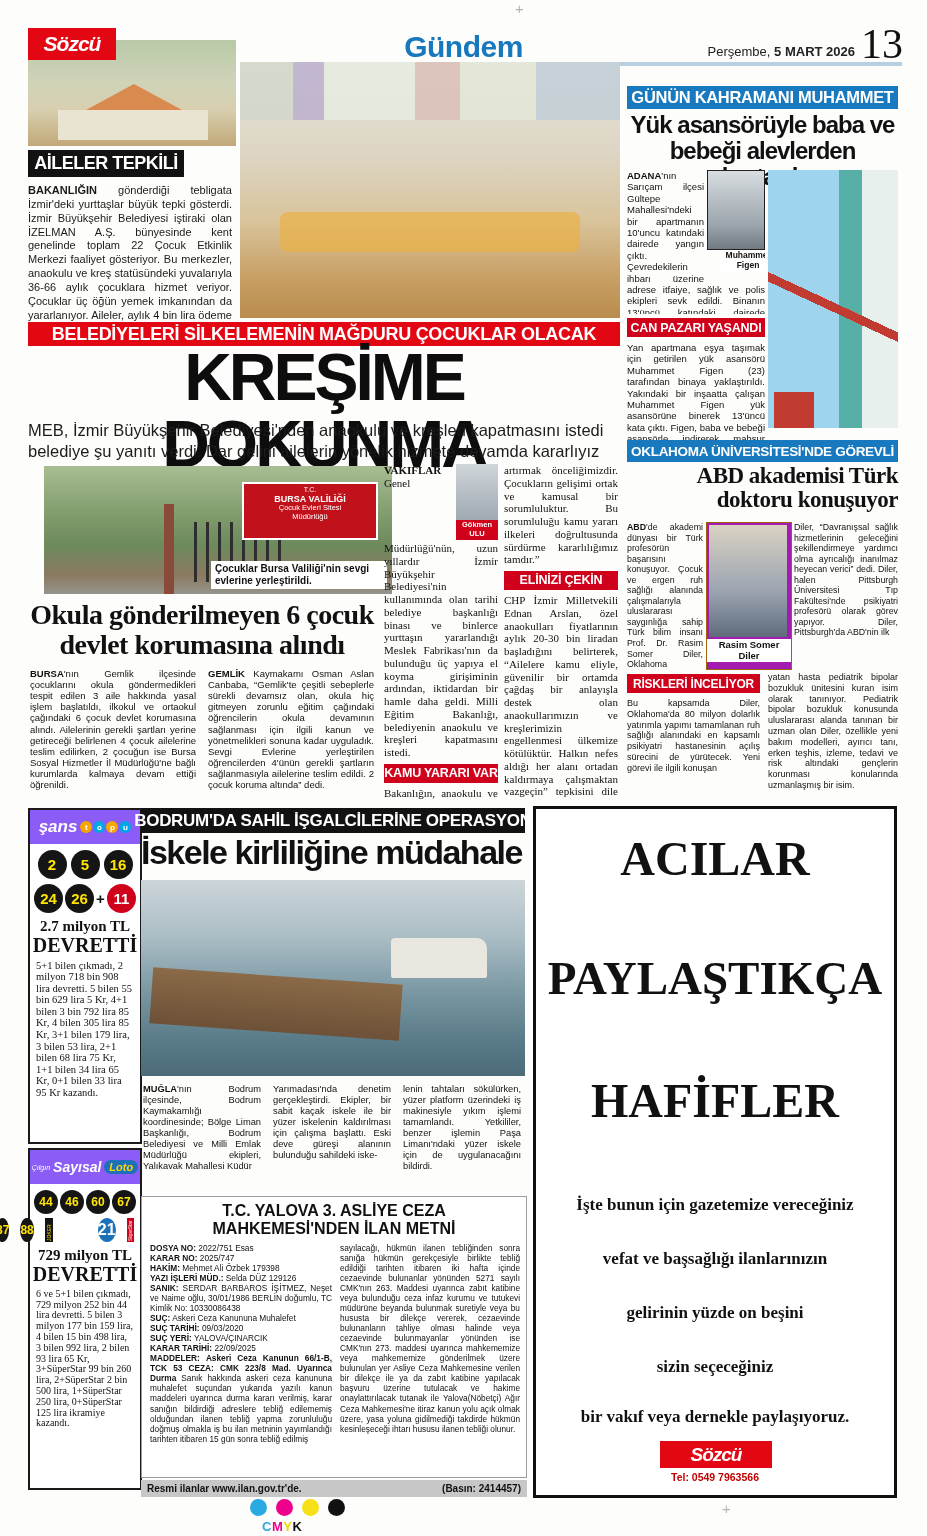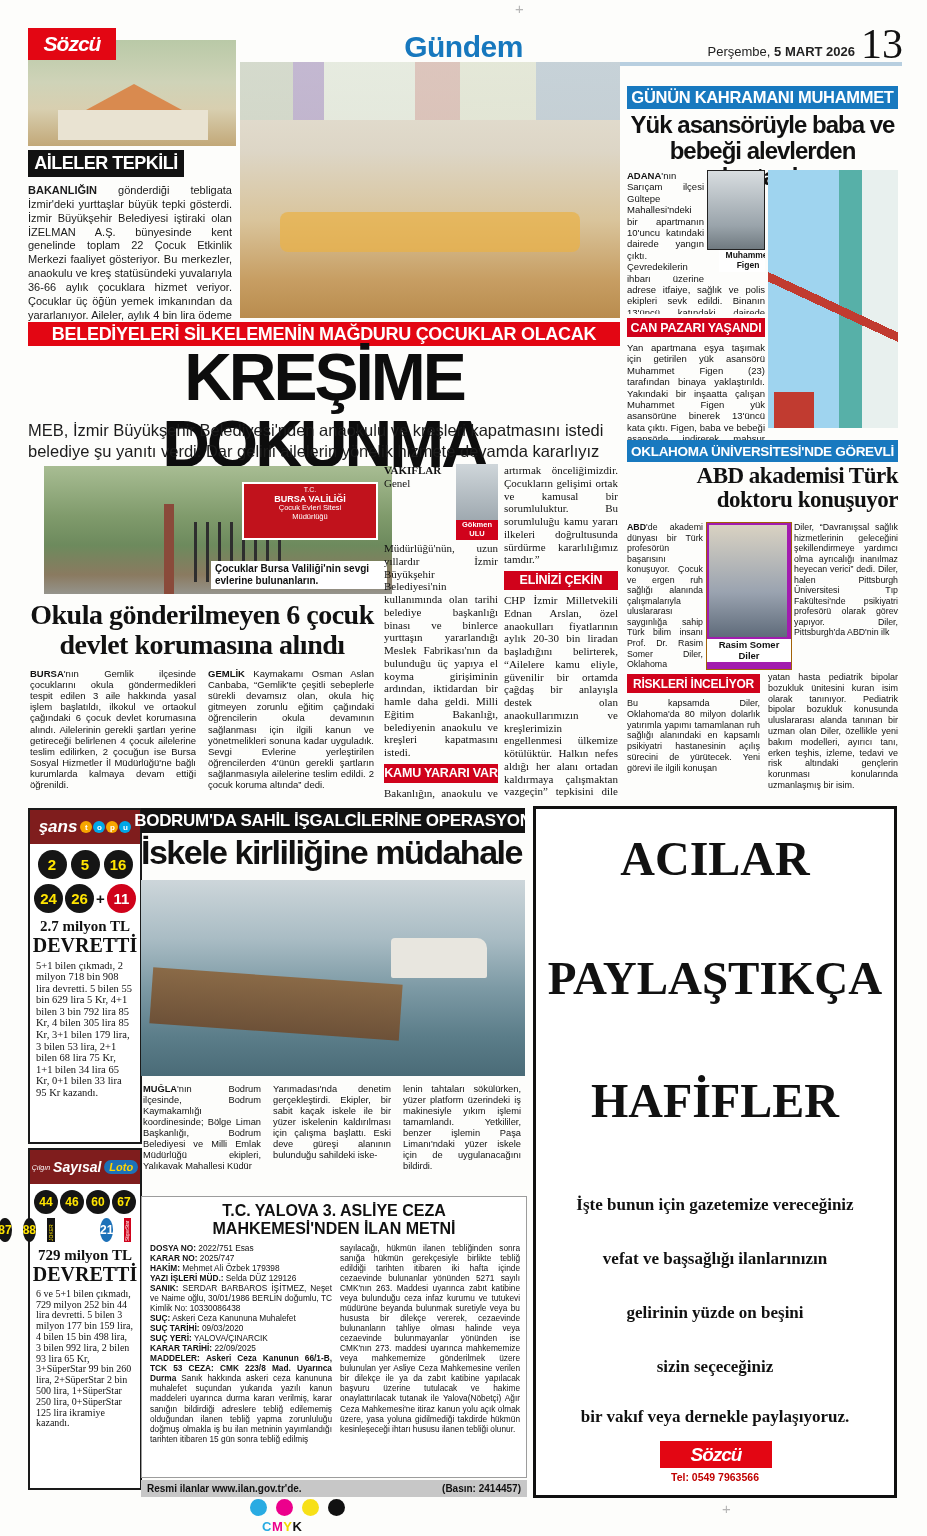--- a/index.html
+++ b/index.html
@@ -17,21 +17,21 @@
   .blue-bg{background:#1879bf;}
   .black-bg{background:#121212;}
   .photo{overflow:hidden;position:absolute;}
   .cap{background:#fff;font-weight:bold;text-align:center;color:#111;}
   .circle{border-radius:50%;display:flex;align-items:center;justify-content:center;font-weight:bold;
           font-family:"Liberation Sans",sans-serif;}
   .num-black{background:#151515;color:#ffe400;}
   .num-red{background:#d0021b;color:#fff;}
   .num-blue{background:#1d71b8;color:#fff;}
   .lotto-box{position:absolute;background:#fff;border:2px solid #1a1a1a;}
-  .lotto-head{background:#7f1d1d;display:flex;align-items:center;justify-content:center;gap:3px;}
+  .lotto-head{background:#8b5cf6;display:flex;align-items:center;justify-content:center;gap:3px;}
   .lotto-title{font-family:"Liberation Serif",serif;font-weight:bold;text-align:center;line-height:1.05;}
   .subhead{background:#d0021b;color:#fff;font-weight:bold;display:flex;align-items:center;justify-content:center;
            font-size:12.5px;letter-spacing:-0.2px;white-space:nowrap;}
   .smallcol{font-size:9.5px;line-height:1.2;text-align:justify;overflow:hidden;}
   .regmark{color:#b5b5b5;font-size:15px;}
   .vert{writing-mode:vertical-rl;transform:rotate(180deg);}
 </style>
 </head>
 <body>
 
@@ -74,21 +74,21 @@
 
   <div class="photo" style="left:36px;top:466px;width:348px;height:128px;background:linear-gradient(180deg,#a8bd93 0%,#7f9a6b 40%,#6d8a5d 62%,#8a7a60 85%,#95948c 100%);margin-left:8px;">
     <div class="abs" style="left:120px;top:38px;width:10px;height:90px;background:#8a4a3a;"></div>
     <div class="abs" style="left:150px;top:56px;width:96px;height:60px;background:repeating-linear-gradient(90deg,#2e2e2e 0 3px,transparent 3px 12px);"></div>
     <div class="abs" style="left:198px;top:16px;width:132px;height:52px;background:#c1121c;border:2px solid #fff;color:#fff;text-align:center;line-height:1.15;padding-top:2px;">
       <div style="font-size:7px;">T.C.</div>
       <div class="b" style="font-size:9px;">BURSA VALİLİĞİ</div>
       <div style="font-size:7.5px;">Çocuk Evleri Sitesi</div>
       <div style="font-size:7.5px;">Müdürlüğü</div>
     </div>
-    <div class="abs cap" style="right:5px;bottom:5px;width:168px;font-size:10px;line-height:1.2;padding:2px 4px;text-align:left;">Çocuklar Bursa Valiliği'nin sevgi evlerine bulunanların.</div>
+    <div class="abs cap" style="right:5px;bottom:5px;width:168px;font-size:10px;line-height:1.2;padding:2px 4px;text-align:left;">Çocuklar Bursa Valiliği'nin sevgi evlerine yerleştirildi.</div>
   </div>
   <div class="abs serif b" style="left:28px;top:600px;width:348px;font-size:28px;line-height:1.06;text-align:center;letter-spacing:-0.5px;">Okula gönderilmeyen 6 çocuk devlet korumasına alındı</div>
   <div class="abs just ov" style="left:30px;top:668px;width:166px;height:132px;font-size:9.5px;line-height:1.17;">
     <b>BURSA</b><span>'nın Gemlik ilçesinde çocuklarını okula göndermedikleri tespit edilen 3 aile hakkında yasal işlem başlatıldı, ilkokul ve ortaokul çağındaki 6 çocuk devlet korumasına alındı. Ailelerinin gerekli şartları yerine getireceği belirlenen 4 çocuk ailelerine teslim edilirken, 2 çocuğun ise Bursa Sosyal Hizmetler İl Müdürlüğü'ne bağlı kurumlarda kalmaya devam ettiği öğrenildi.</span>
   </div>
   <div class="abs just ov" style="left:208px;top:668px;width:166px;height:132px;font-size:9.5px;line-height:1.17;">
     <b>GEMLİK</b> <span>Kaymakamı Osman Aslan Canbaba, “Gemlik'te çeşitli sebeplerle sürekli devamsız olan, okula hiç gitmeyen zorunlu eğitim çağındaki öğrencilerin okula devamının sağlanması için ilgili kanun ve yönetmelikleri sonuna kadar uyguladık. Sevgi Evlerine yerleştirilen öğrencilerden 4'ünün gerekli şartların sağlanmasıyla ailelerine teslim edildi. 2 çocuk koruma altında” dedi.</span>
   </div>
 
   <div class="abs serif ov just" style="left:384px;top:464px;width:114px;height:336px;font-size:11px;line-height:1.16;">
@@ -176,21 +176,21 @@
     <div style="display:flex;justify-content:center;gap:2px;margin-top:6px;">
       <span class="circle num-black" style="width:24px;height:24px;font-size:12px;">44</span>
       <span class="circle num-black" style="width:24px;height:24px;font-size:12px;">46</span>
       <span class="circle num-black" style="width:24px;height:24px;font-size:12px;">60</span>
       <span class="circle num-black" style="width:24px;height:24px;font-size:12px;">67</span>
     </div>
     <div style="display:flex;justify-content:center;align-items:center;gap:11px;margin-top:4px;">
       <span class="circle num-black" style="width:24px;height:24px;font-size:12px;">87</span>
       <span class="circle num-black" style="width:24px;height:24px;font-size:12px;">88</span>
       <span class="vert" style="background:#151515;color:#ffe400;font-size:5px;padding:1px;height:22px;">JOKER</span>
-      <span class="circle num-blue" style="width:24px;height:24px;font-size:12px;margin-left:34px;">21</span>
+      <span class="circle num-blue" style="width:24px;height:24px;font-size:16px;margin-left:34px;">21</span>
       <span class="vert" style="background:#d0021b;color:#fff;font-size:4.5px;padding:1px;height:22px;">SüperStar</span>
       <span class="circle num-red" style="width:24px;height:24px;font-size:12px;margin-left:16px;">32</span>
     </div>
     <div class="lotto-title" style="margin-top:6px;">
       <div style="font-size:15px;">729 milyon TL</div>
       <div style="font-size:20px;">DEVRETTİ</div>
     </div>
     <div class="serif" style="padding:4px 6px 0 6px;font-size:10px;line-height:1.08;">6 ve 5+1 bilen çıkmadı, 729 milyon 252 bin 44 lira devretti. 5 bilen 3 milyon 177 bin 159 lira, 4 bilen 15 bin 498 lira, 3 bilen 992 lira, 2 bilen 93 lira 65 Kr, 3+SüperStar 99 bin 260 lira, 2+SüperStar 2 bin 500 lira, 1+SüperStar 250 lira, 0+SüperStar 125 lira ikramiye kazandı.</div>
   </div>
 

